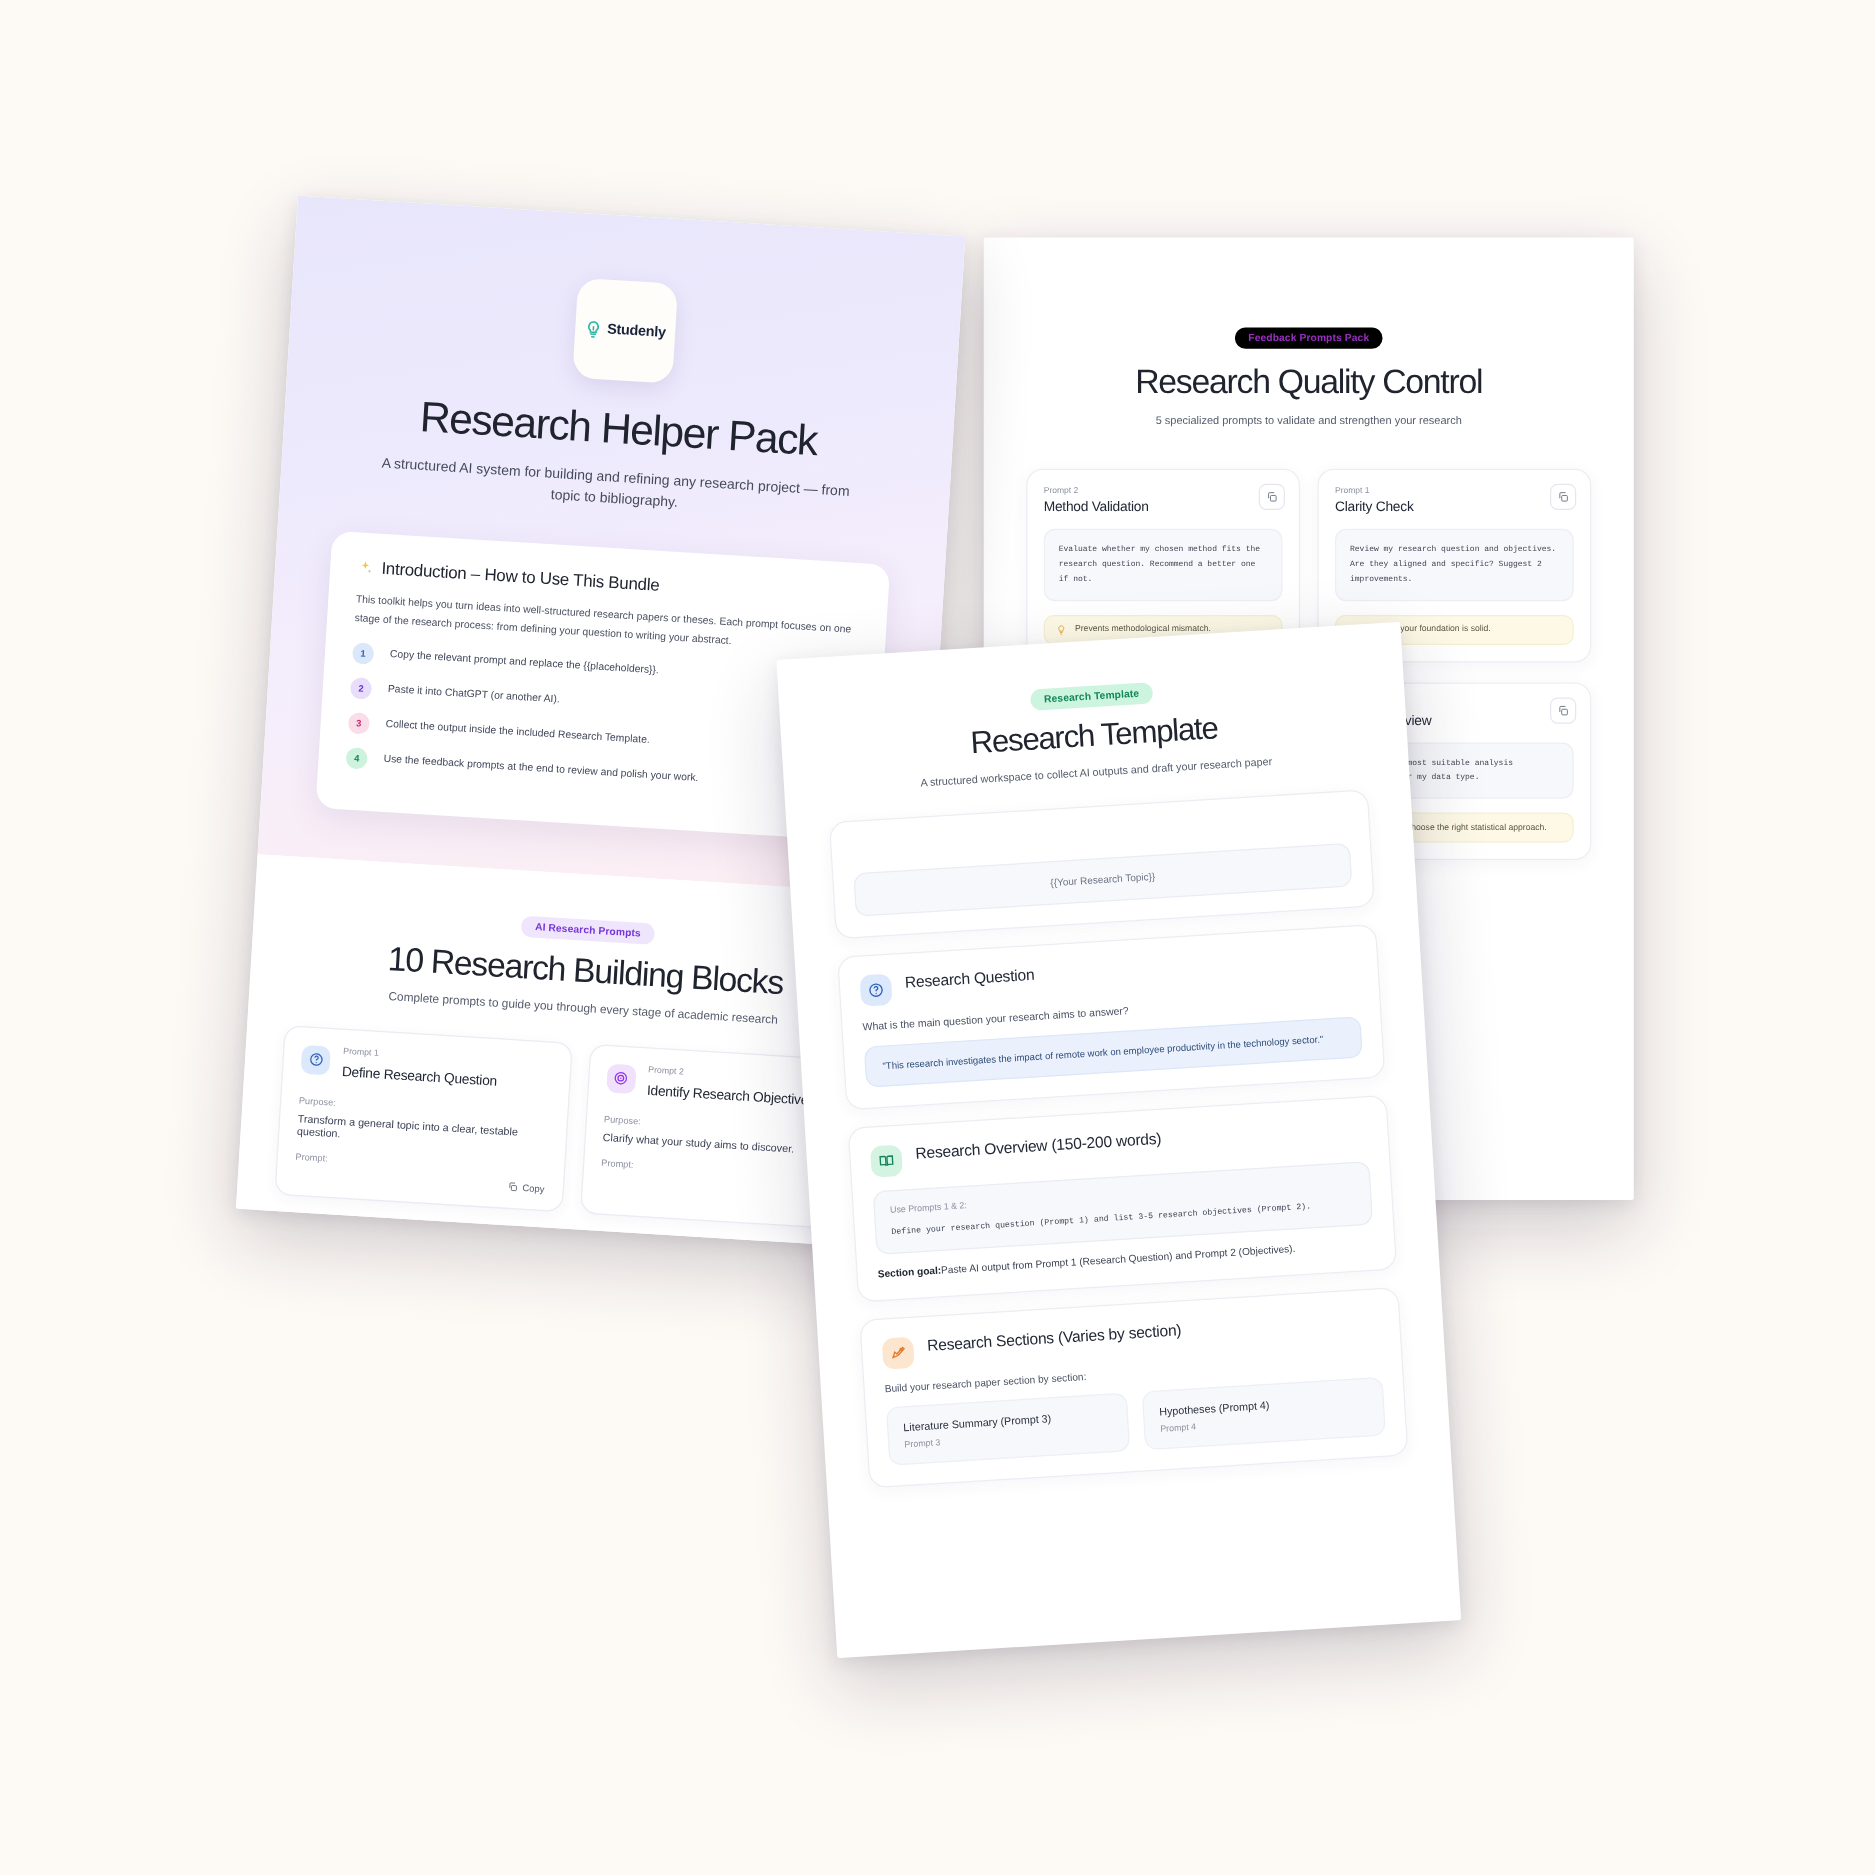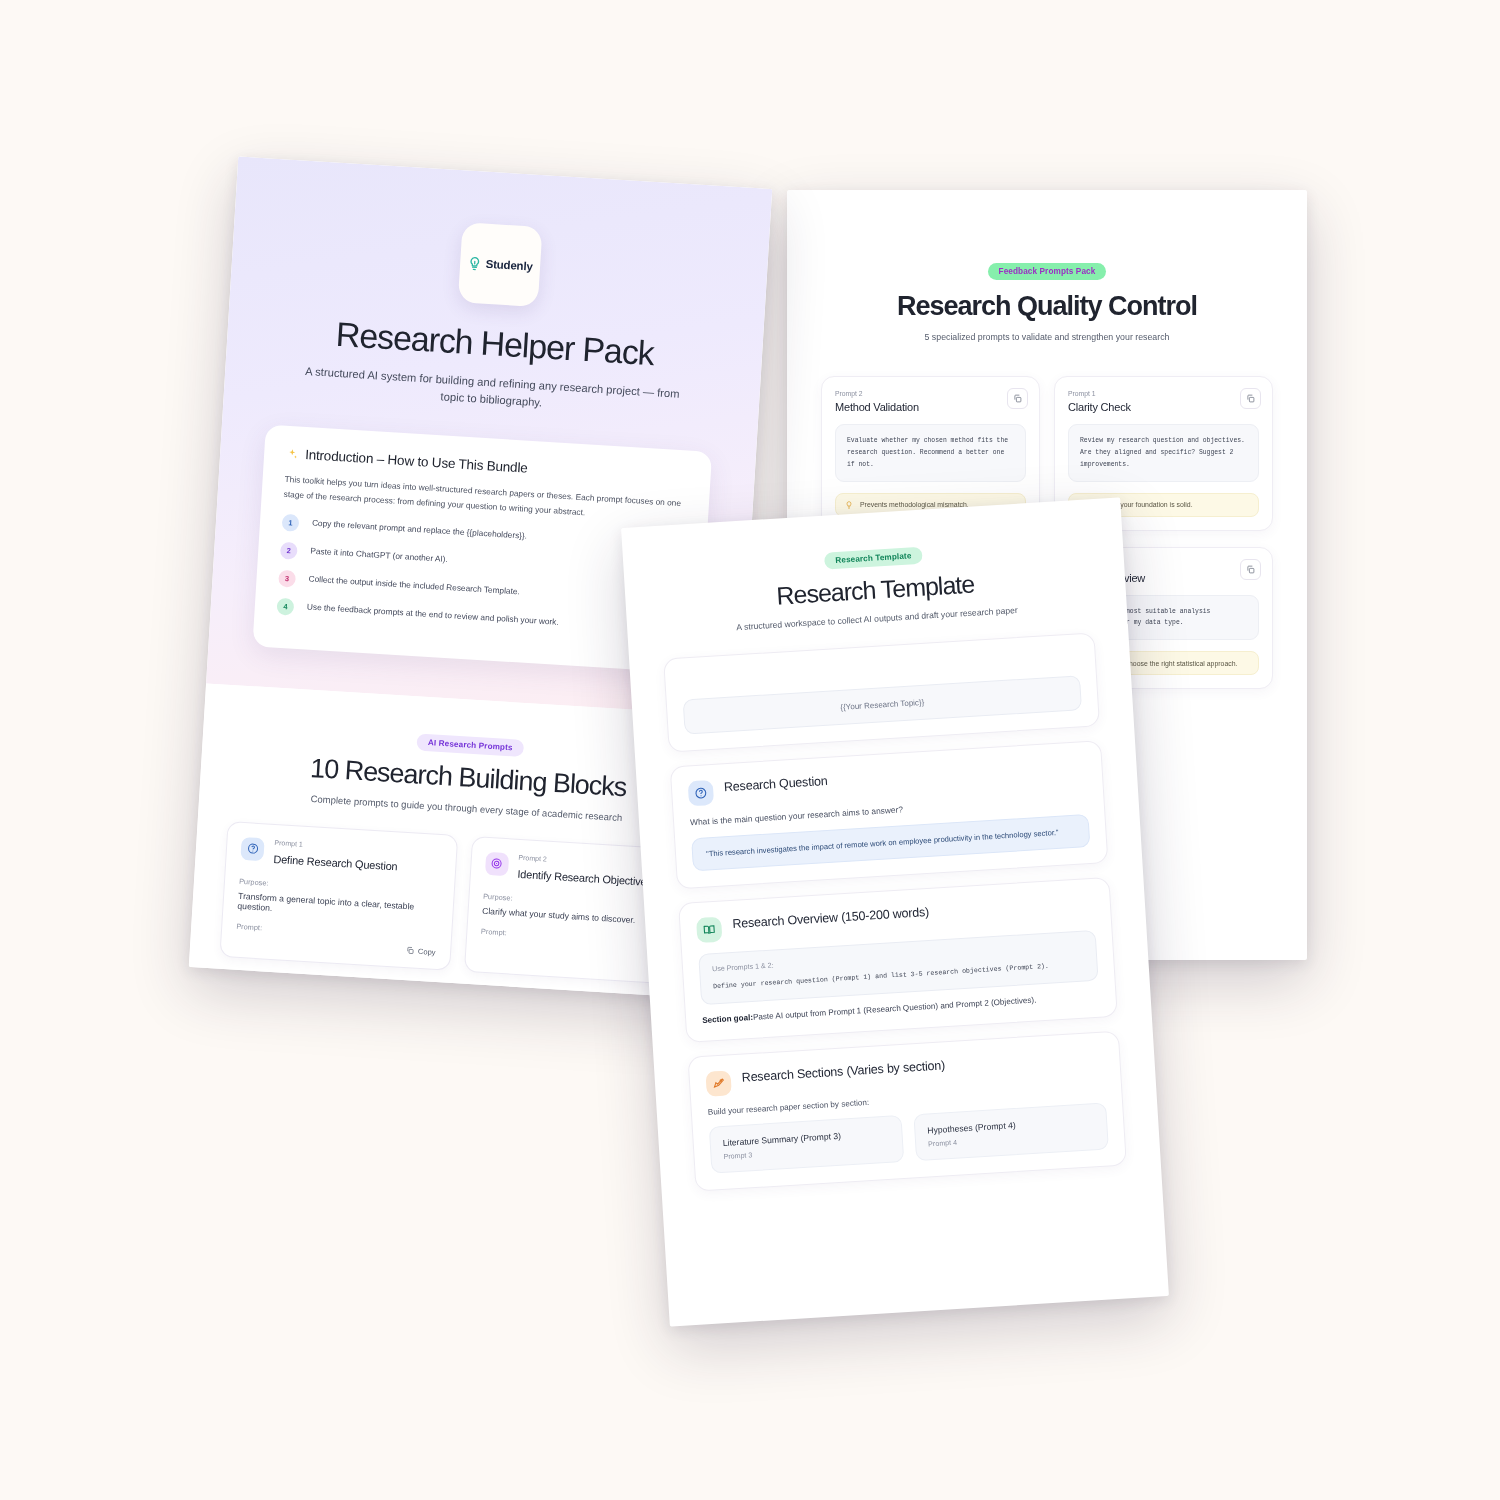--- a/index.html
+++ b/index.html
@@ -63,21 +63,21 @@
     display:flex;align-items:center;justify-content:center;
     font-size:7.5px;font-weight:bold;
   }
   .step .txt{font-size:8.3px;color:#41475a;line-height:1.4;}
   .p1-lower{background:#fff;padding:34px 30px 24px;}
   .pill{
     display:inline-block;padding:4px 11px;border-radius:999px;
     font-size:8.2px;font-weight:bold;letter-spacing:.1px;
   }
   .pill-purple{background:#efe6fd;color:#7635d8;}
-  .pill-pink{background:#86efac;color:#9b2fc4;}
+  .pill-pink{background:#000000;color:#9b2fc4;}
   .pill-green{background:#cdf4de;color:#12855a;}
   .center{text-align:center;}
   .sec-title{font-size:27px;font-weight:500;letter-spacing:-1px;color:#20242f;margin:9px 0 9px;}
   .sec-sub{font-size:9.5px;color:#555c6c;margin:0 0 22px;}
   .pcard-grid{display:flex;gap:14px;}
   .pcard{
     flex:1;border:1px solid #eceaf3;border-radius:13px;padding:14px 14px 12px;
     background:#fff;box-shadow:0 3px 10px rgba(70,60,110,.05);
   }
   .pcard .head{display:flex;gap:10px;align-items:flex-start;margin-bottom:12px;}
@@ -87,21 +87,21 @@
   .lbl{font-size:7.4px;color:#8b90a0;margin:0 0 5px;}
   .val{font-size:8.6px;color:#3b4154;margin:0 0 11px;}
   .copy-row{display:flex;justify-content:flex-end;align-items:center;gap:4px;font-size:7.6px;color:#555c6c;}
 
   
   #page2{
     left:787px; top:190px; width:520px; height:770px;
     z-index:1;
   }
   .p2-inner{padding:70px 34px 20px;}
-  .p2-title{font-size:27px;font-weight:700;letter-spacing:-1px;color:#20242f;margin:11px 0 10px;}
+  .p2-title{font-size:27px;font-weight:400;letter-spacing:-1px;color:#20242f;margin:11px 0 10px;}
   .p2-sub{font-size:8.8px;color:#555c6c;margin:0 0 34px;}
   .q-grid{display:flex;gap:14px;margin-bottom:16px;}
   .qcard{
     flex:1;border:1px solid #efedf4;border-radius:13px;background:#fff;
     padding:13px 13px 13px;box-shadow:0 3px 12px rgba(70,60,110,.05);
     position:relative;
   }
   .copy-btn{
     position:absolute;right:11px;top:11px;width:19px;height:19px;border-radius:6px;
     border:1px solid #e8e5ef;background:#fff;display:flex;align-items:center;justify-content:center;

